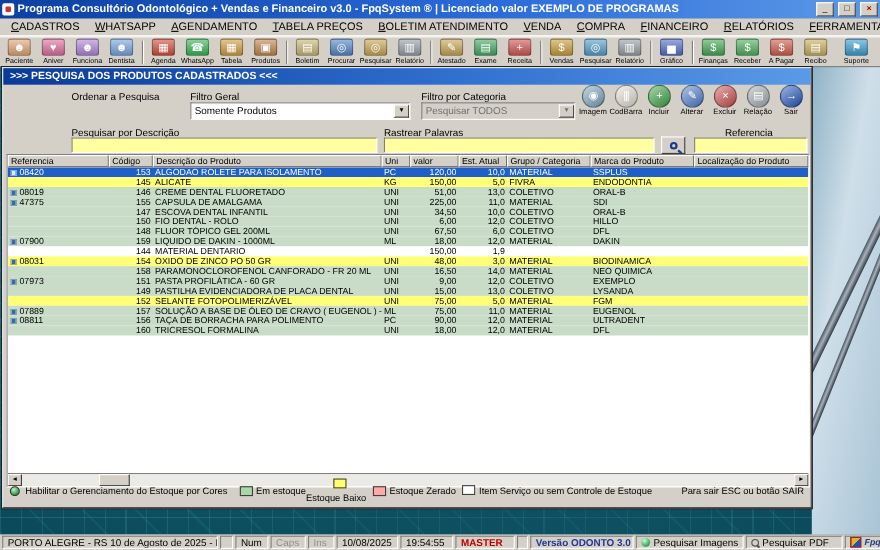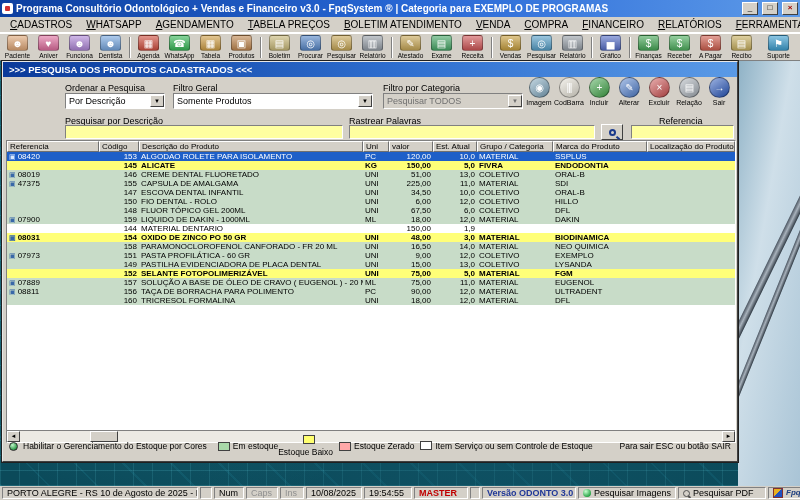--- a/index.html
+++ b/index.html
@@ -77,25 +77,25 @@
   
   .grid{position:absolute;left:3px;top:78px;width:730px;height:303px;background:#fff;
         border:1px solid;border-color:#808080 #fff #fff #808080;overflow:hidden;}
   .ghead{display:flex;height:11px;}
   .gh{background:#d4d0c8;border:1px solid;border-color:#fff #707070 #707070 #fff;
       font-size:8px;line-height:9px;padding:0 2px;white-space:nowrap;overflow:hidden;flex:0 0 auto;}
   .rows{height:280px;overflow:hidden;background:#fff;}
   .trow{display:flex;height:9px;line-height:9px;font-size:8px;}
   .td{padding:0 2px;white-space:nowrap;overflow:hidden;flex:0 0 auto;}
   .num{text-align:right;}
-  .c1{width:92px;}.c2{width:40px;}.c3{width:224px;}.c4{width:26px;}.c5{width:44px;}
+  .c1{width:92px;}.c2{width:40px;}.c3{width:208px;}.c4{width:26px;}.c5{width:44px;}
   .c6{width:44px;}.c7{width:76px;}.c8{width:94px;}.c9{width:90px;flex:1 1 auto;}
   .trow.selected{background:#1e5fc8;color:#fff;}
   .trow.green{background:#c8dcc8;}
-  .trow.yellow{background:#ffff78;font-weight:bold;}
+  .trow.yellow{background:#ffff78;}
   .trow.white{background:#ffffff;}
   .rimg{font-style:normal;font-size:7px;color:#3868a8;margin-right:2px;}
   .trow.selected .rimg{color:#d8e8ff;}
   .hscroll{position:absolute;left:0;right:0;bottom:0;height:12px;background:#d4d0c8;border-top:1px solid #808080;display:flex;}
   .sc-arrow{width:13px;height:11px;background:#d4d0c8;border:1px solid;border-color:#fff #404040 #404040 #fff;
             font-size:6px;line-height:9px;text-align:center;flex:0 0 auto;}
   .sc-track{flex:1;position:relative;background:#eceae4;}
   .sc-thumb{position:absolute;left:70px;top:0;width:28px;height:11px;background:#d4d0c8;
             border:1px solid;border-color:#fff #404040 #404040 #fff;}
   
@@ -120,21 +120,21 @@
               background:linear-gradient(135deg,#e8b020 50%,#2050c0 50%),#c03030;border:1px solid #803030;}
   .brand-text{font-size:8px;font-weight:bold;font-style:italic;color:#204080;}
 </style>
 </head>
 <body>
 
 <div class="app">
 
   <div class="titlebar">
     <span class="app-icon"></span>
-    <span class="title-text">Programa Consultório Odontológico + Vendas e Financeiro v3.0 - FpqSystem ®  | Categoria para  EXEMPLO DE PROGRAMAS</span>
+    <span class="title-text">Programa Consultório Odontológico + Vendas e Financeiro v3.0 - FpqSystem ®  | Licenciado valor  EXEMPLO DE PROGRAMAS</span>
     <span class="win-btn">_</span>
     <span class="win-btn">□</span>
     <span class="win-btn win-close">×</span>
   </div>
 
   <div class="menubar">
 
   <span class="menu-item">CADASTROS</span>
       <span class="menu-item">WHATSAPP</span>
       <span class="menu-item">AGENDAMENTO</span>
@@ -252,24 +252,20 @@
   <div class="mdi">
     <div class="photo">
       <div class="instrument instr-1"></div>
       <div class="instrument instr-2"></div>
     </div>
 
     <div class="form">
       <div class="f-title">&gt;&gt;&gt;  PESQUISA DOS PRODUTOS CADASTRADOS  &lt;&lt;&lt;</div>
 
       <span class="lbl l-ord">Ordenar a Pesquisa</span>
-      <div class="combo c-ord">
-        <span>Por Descrição</span>
-        <span class="dd">▼</span>
-      </div>
 
       <span class="lbl l-fg">Filtro Geral</span>
       <div class="combo c-fg">
         <span>Somente Produtos</span>
         <span class="dd">▼</span>
       </div>
 
       <span class="lbl l-fc">Filtro por Categoria</span>
       <div class="combo c-fc disabled">
         <span>Pesquisar TODOS</span>

